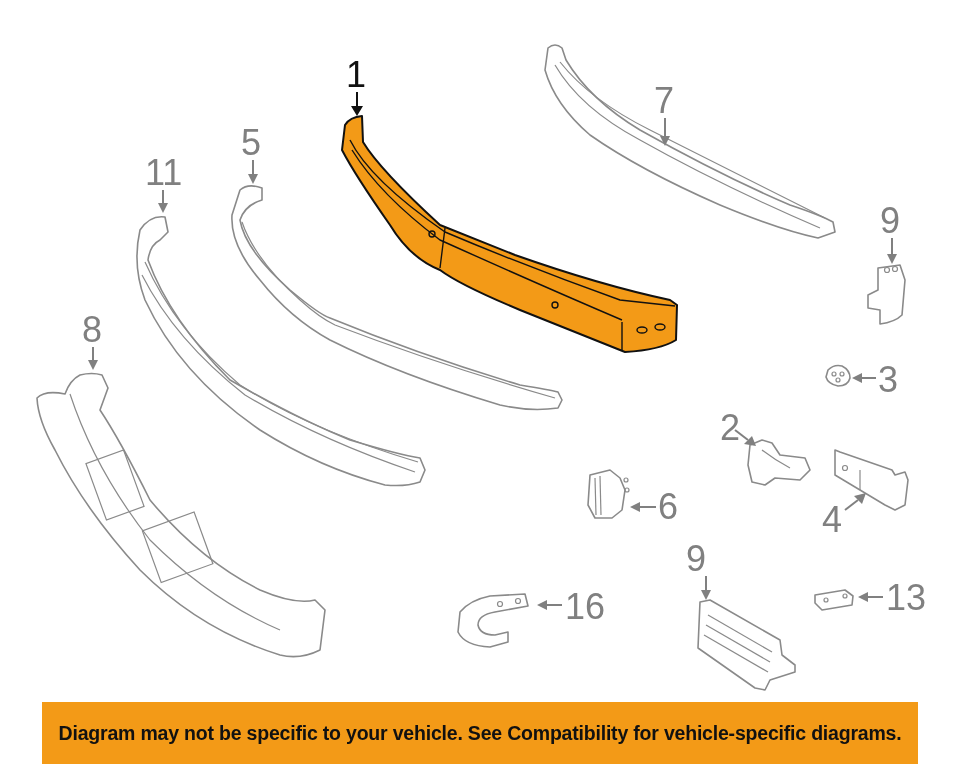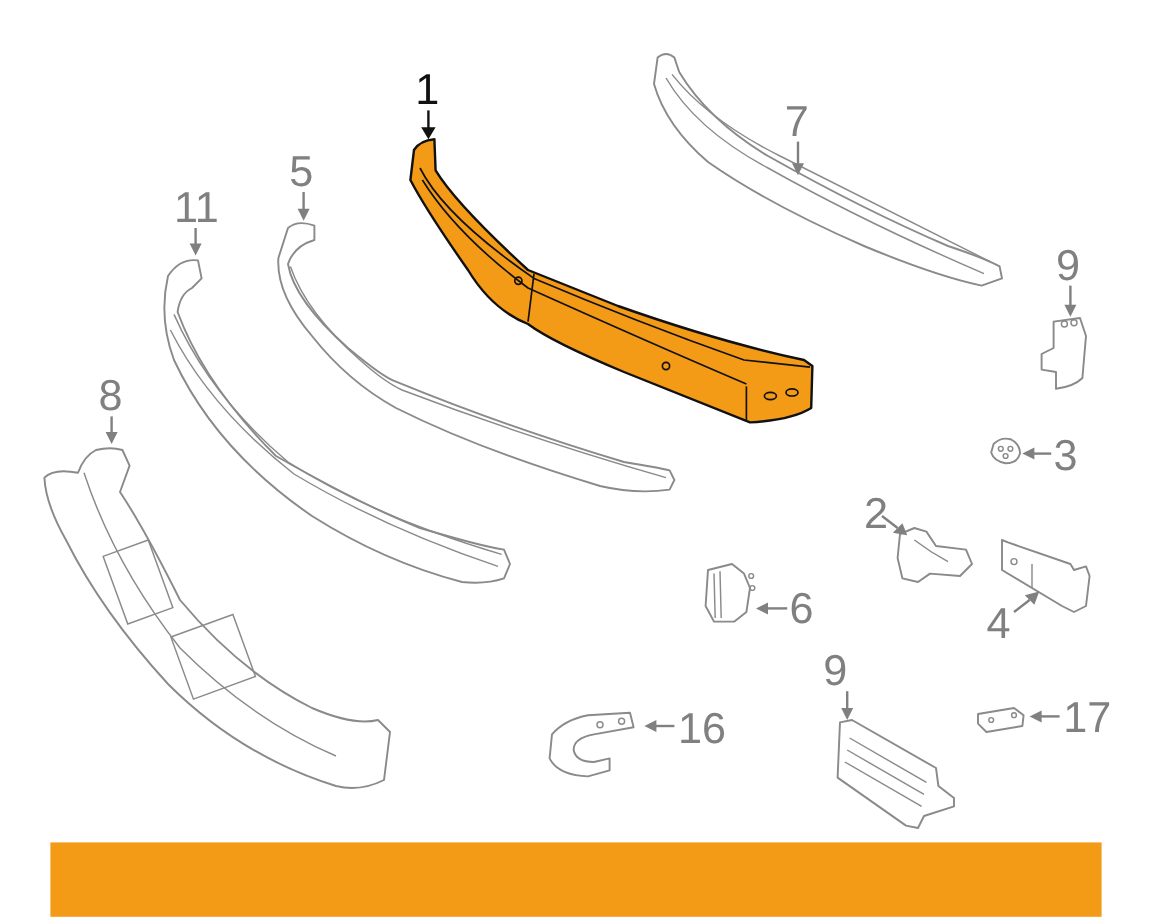--- a/index.html
+++ b/index.html
@@ -150,17 +150,18 @@
   <span class="callout" style="left:878px; top:362px;">3</span>
   <span class="callout" style="left:822px; top:502px;">4</span>
   <span class="callout" style="left:241px; top:125px;">5</span>
   <span class="callout" style="left:658px; top:489px;">6</span>
   <span class="callout" style="left:654px; top:83px;">7</span>
   <span class="callout" style="left:82px; top:312px;">8</span>
   <span class="callout" style="left:880px; top:203px;">9</span>
   <span class="callout" style="left:686px; top:541px;">9</span>
   <span class="callout" style="left:145px; top:155px;text-align:center;">11</span>
   <span class="callout" style="left:565px; top:589px;">16</span>
-  <span class="callout" style="left:886px; top:580px;">17</span>
+  <span class="callout" style="left:886px; top:580px;">13</span>
 </div>
 
 <div class="banner">
+  <div class="banner-line">Diagram may not be specific to your vehicle. See Compatibility for vehicle-specific diagrams.</div>
 </div>
 
 </body></html>

